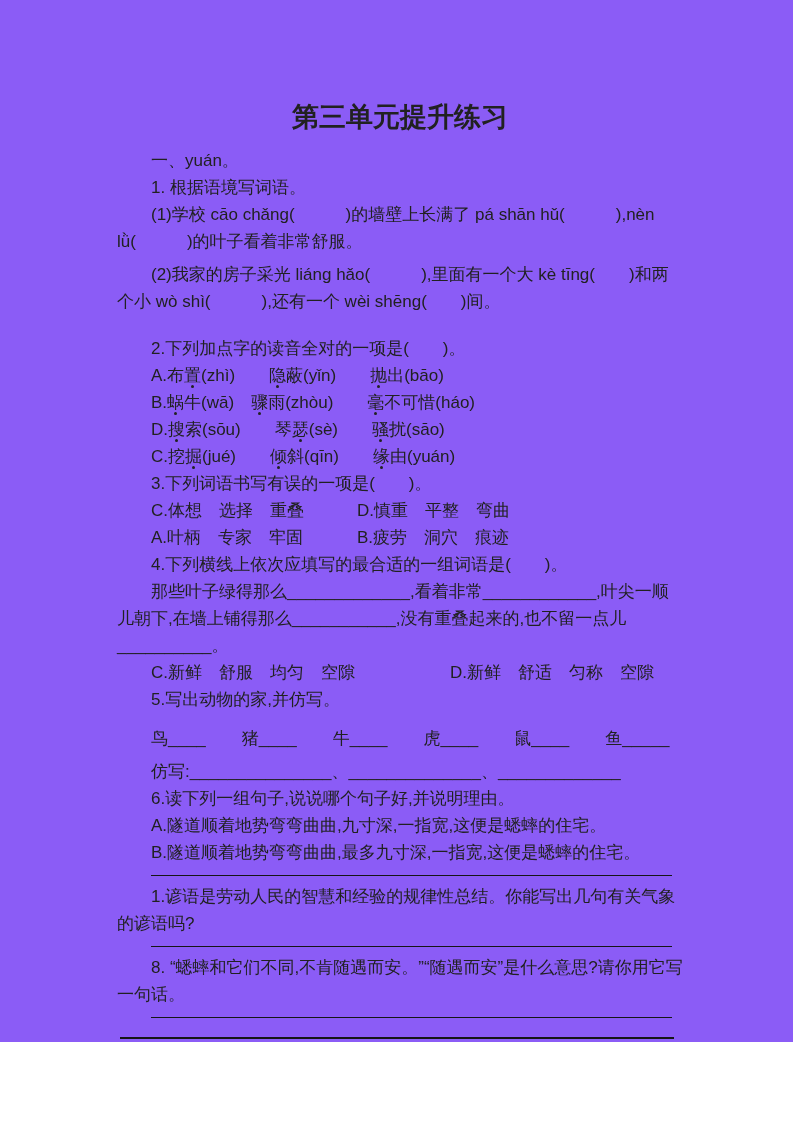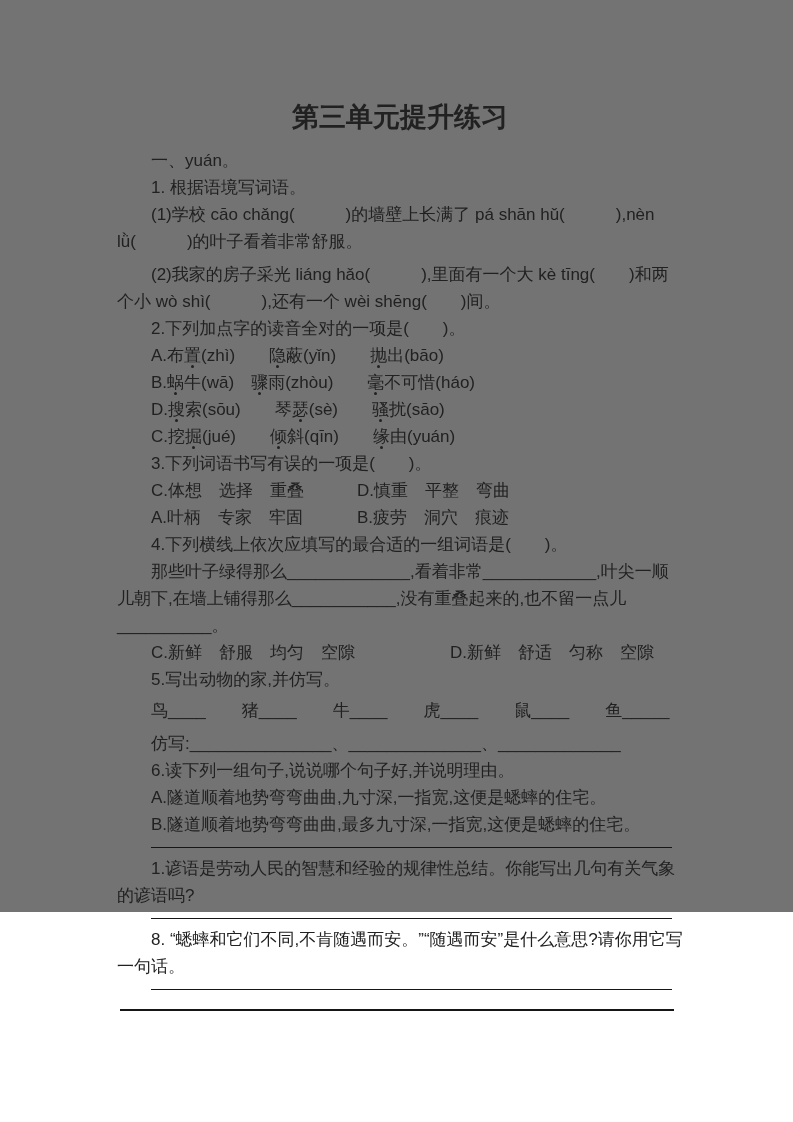--- a/index.html
+++ b/index.html
@@ -1,36 +1,36 @@
 <!DOCTYPE html>
 <html><head>
 <meta charset="utf-8">
 <style>
   html, body { margin: 0; padding: 0; background: #ffffff; }
   body {
     width: 793px; height: 1122px; overflow: hidden;
     font-family: "Liberation Sans", "DejaVu Sans", sans-serif;
     color: #212121;
   }
-  .page { position: relative; width: 793px; height: 912px; background: #737373; }
+  .page { position: relative; width: 793px; height: 1042px; background: #8b5cf6; }
   .content {
     position: absolute; left: 117px; top: 100px; width: 566px;
     font-size: 17px; line-height: 27px; font-weight: 500;
   }
   .title {
     font-size: 27px; line-height: 34px; font-weight: 600;
     text-align: center; margin: 0 0 13px 0;
   }
   p { margin: 0; text-indent: 2em; }
   .gap-sm { margin-top: 6px; }
-  .gap-lg { }
+  .gap-lg { margin-top: 20px; }
   .pair-row { display: flex; padding-left: 2em; }
   .pair-left-3 { display: inline-block; width: 206px; }
   .pair-left-4 { display: inline-block; width: 299px; }
-  .animals { display: flex; gap: 36px; padding-left: 2em; margin: 4px 0 6px 0; text-align: center; }
+  .animals { display: flex; gap: 36px; padding-left: 2em; margin: 12px 0 6px 0; text-align: center; }
   .em { position: relative; }
   .em::after {
     content: ""; position: absolute; left: 50%; bottom: -3px;
     width: 3px; height: 3px; margin-left: -1.5px;
     border-radius: 50%; background: #212121;
   }
   .ans-line {
     height: 0; border-bottom: 1.5px solid #161616;
     width: 521px; margin: 3px 0 7px 2em;
   }

